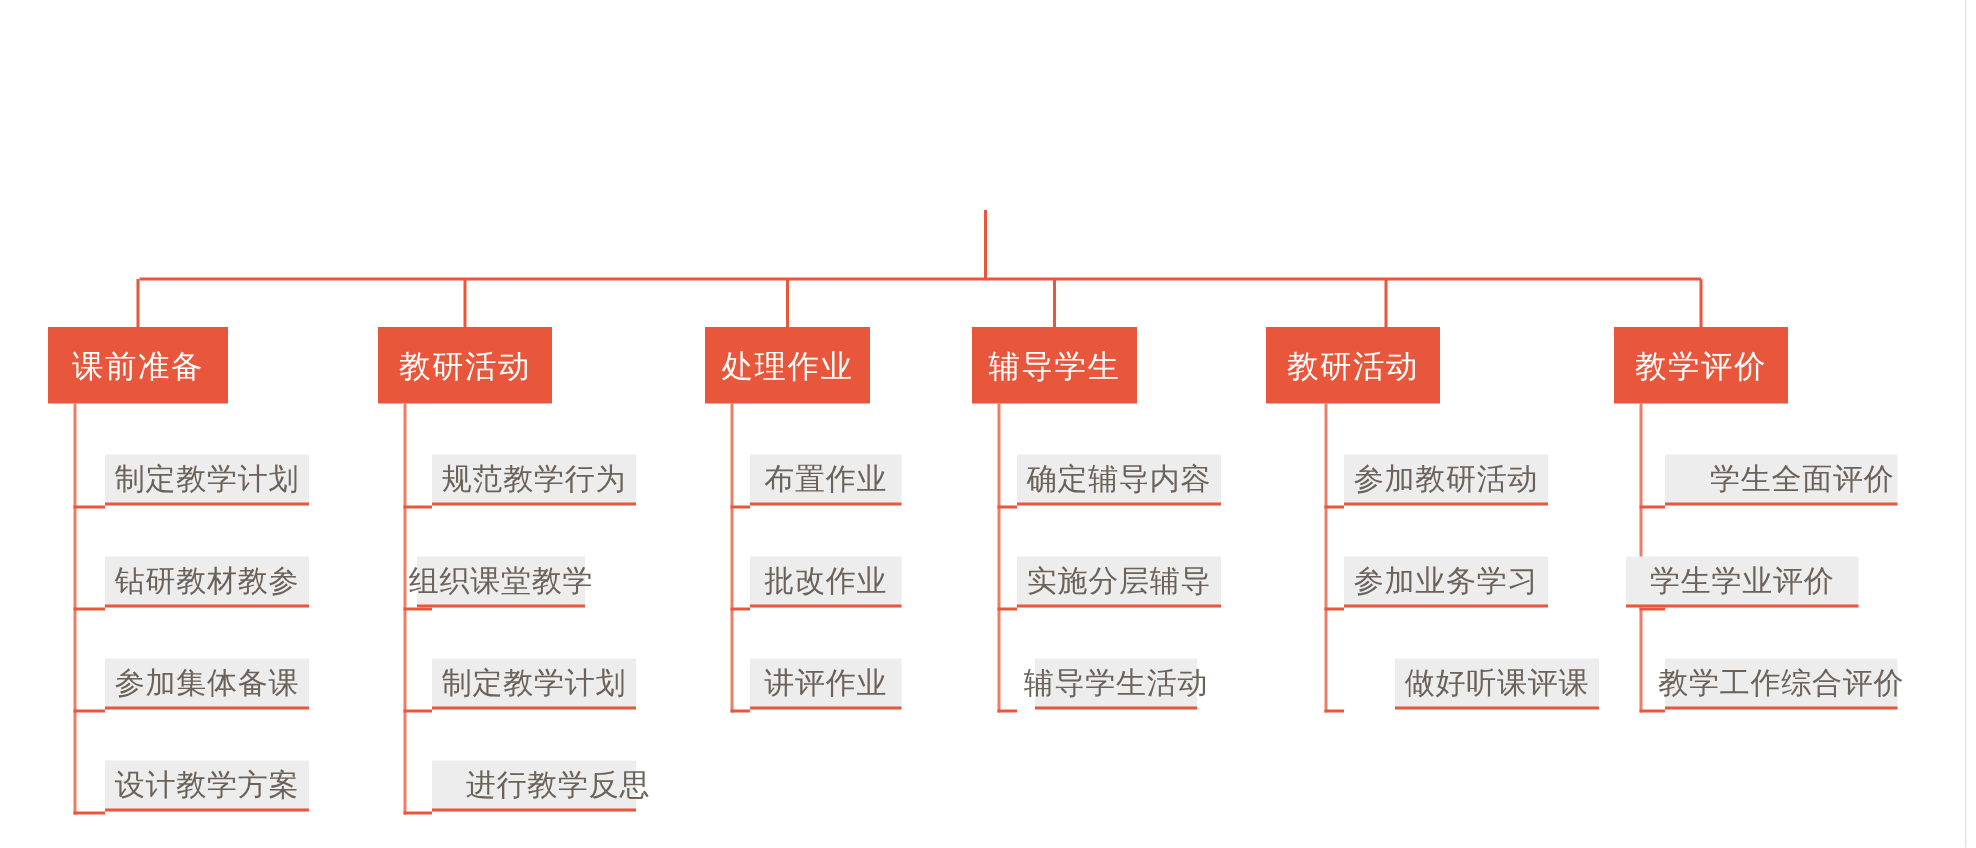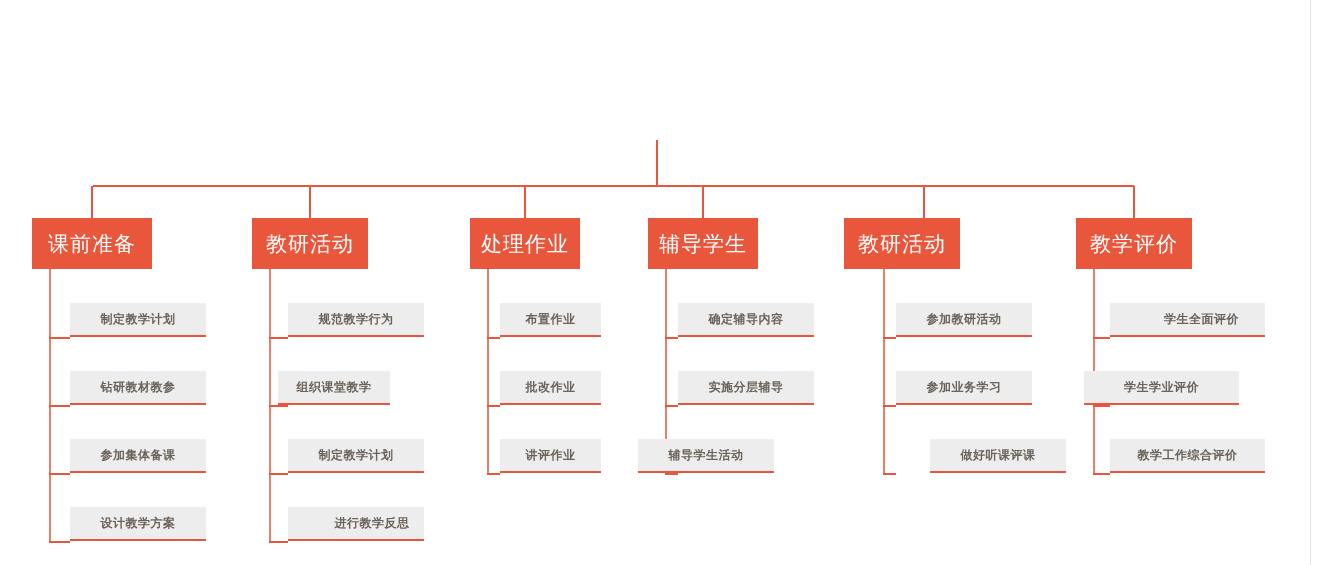--- a/index.html
+++ b/index.html
@@ -104,24 +104,23 @@
   
   .leaf {
     position: absolute;
     height: 34px;
     background: #ededed;
     border-bottom: 2px solid #e8573c;
     color: #6b6259;
     display: flex;
     align-items: center;
     justify-content: center;
-    font-size: 12px;
+    font-size: 20px;
     letter-spacing: 0.5px;
     white-space: nowrap;
-    font-weight: bold;
   }
   
   .leaf-tick {
     position: absolute;
     height: 2px;
     background: #e8573c;
   }
 </style>
 </head>
 <body>
@@ -167,21 +166,21 @@
       <div class="leaf-tick" style="left: 487px; top: 473px; width: 13px;"></div>
       <div class="leaf" style="left: 500px; top: 439px; width: 101px;">讲评作业</div>
       <div class="branch-stem" style="left: 702px;"></div>
       <div class="branch" style="left: 648px; width: 110px;">辅导学生</div>
       <div class="trunk" style="left: 665px; top: 269px; height: 206px;"></div>
       <div class="leaf-tick" style="left: 665px; top: 337px; width: 13px;"></div>
       <div class="leaf" style="left: 678px; top: 303px; width: 136px;">确定辅导内容</div>
       <div class="leaf-tick" style="left: 665px; top: 405px; width: 13px;"></div>
       <div class="leaf" style="left: 678px; top: 371px; width: 136px;">实施分层辅导</div>
       <div class="leaf-tick" style="left: 665px; top: 473px; width: 13px;"></div>
-      <div class="leaf" style="left: 638px; top: 439px; width: 136px; text-align: right;">辅导学生活动</div>
+      <div class="leaf" style="left: 690px; top: 439px; width: 108px; text-align: right;">辅导学生活动</div>
       <div class="branch-stem" style="left: 923px;"></div>
       <div class="branch" style="left: 844px; width: 116px;">教研活动</div>
       <div class="trunk" style="left: 883px; top: 269px; height: 206px;"></div>
       <div class="leaf-tick" style="left: 883px; top: 337px; width: 13px;"></div>
       <div class="leaf" style="left: 896px; top: 303px; width: 136px;">参加教研活动</div>
       <div class="leaf-tick" style="left: 883px; top: 405px; width: 13px;"></div>
       <div class="leaf" style="left: 896px; top: 371px; width: 136px;">参加业务学习</div>
       <div class="leaf-tick" style="left: 883px; top: 473px; width: 13px;"></div>
       <div class="leaf" style="left: 896px; top: 439px; width: 136px; margin-left: 34px;">做好听课评课</div>
       <div class="branch-stem" style="left: 1133px;"></div>

